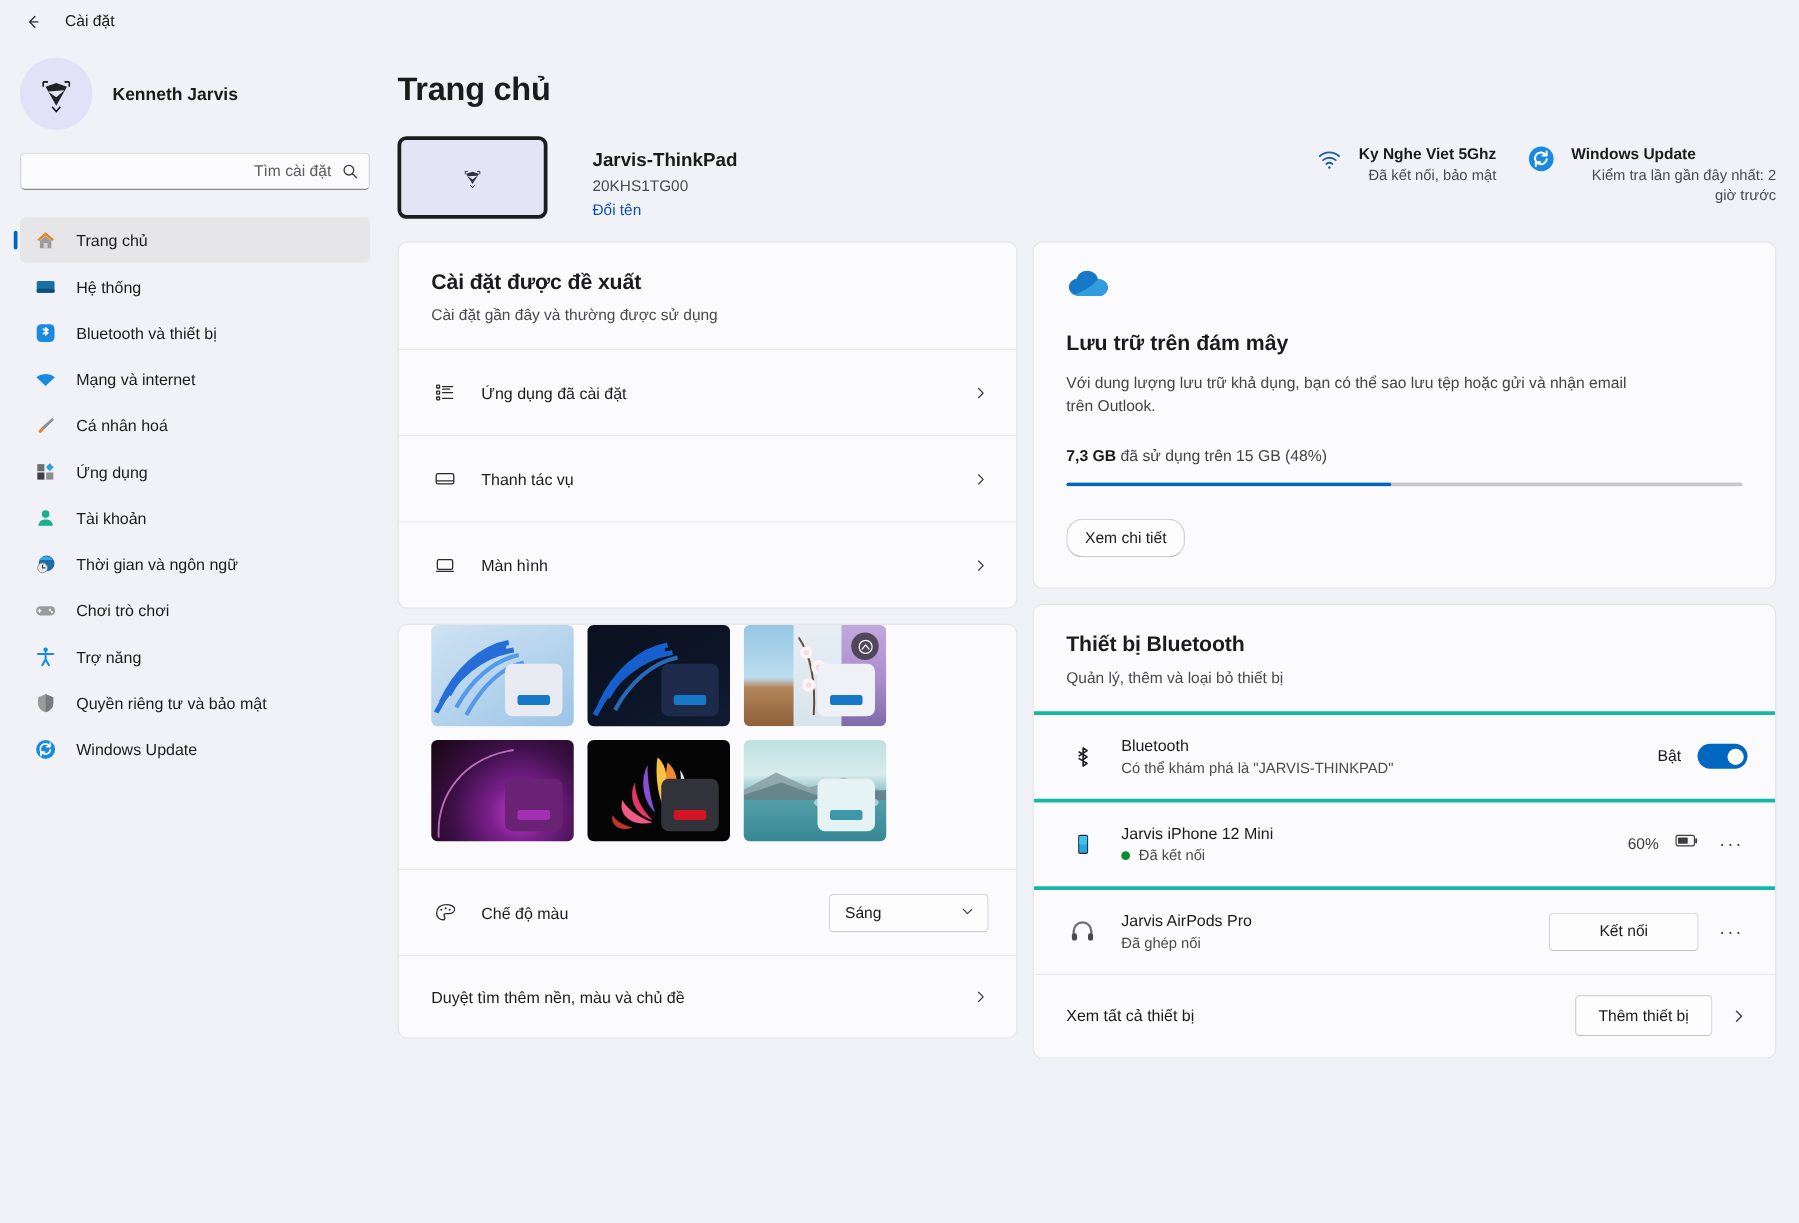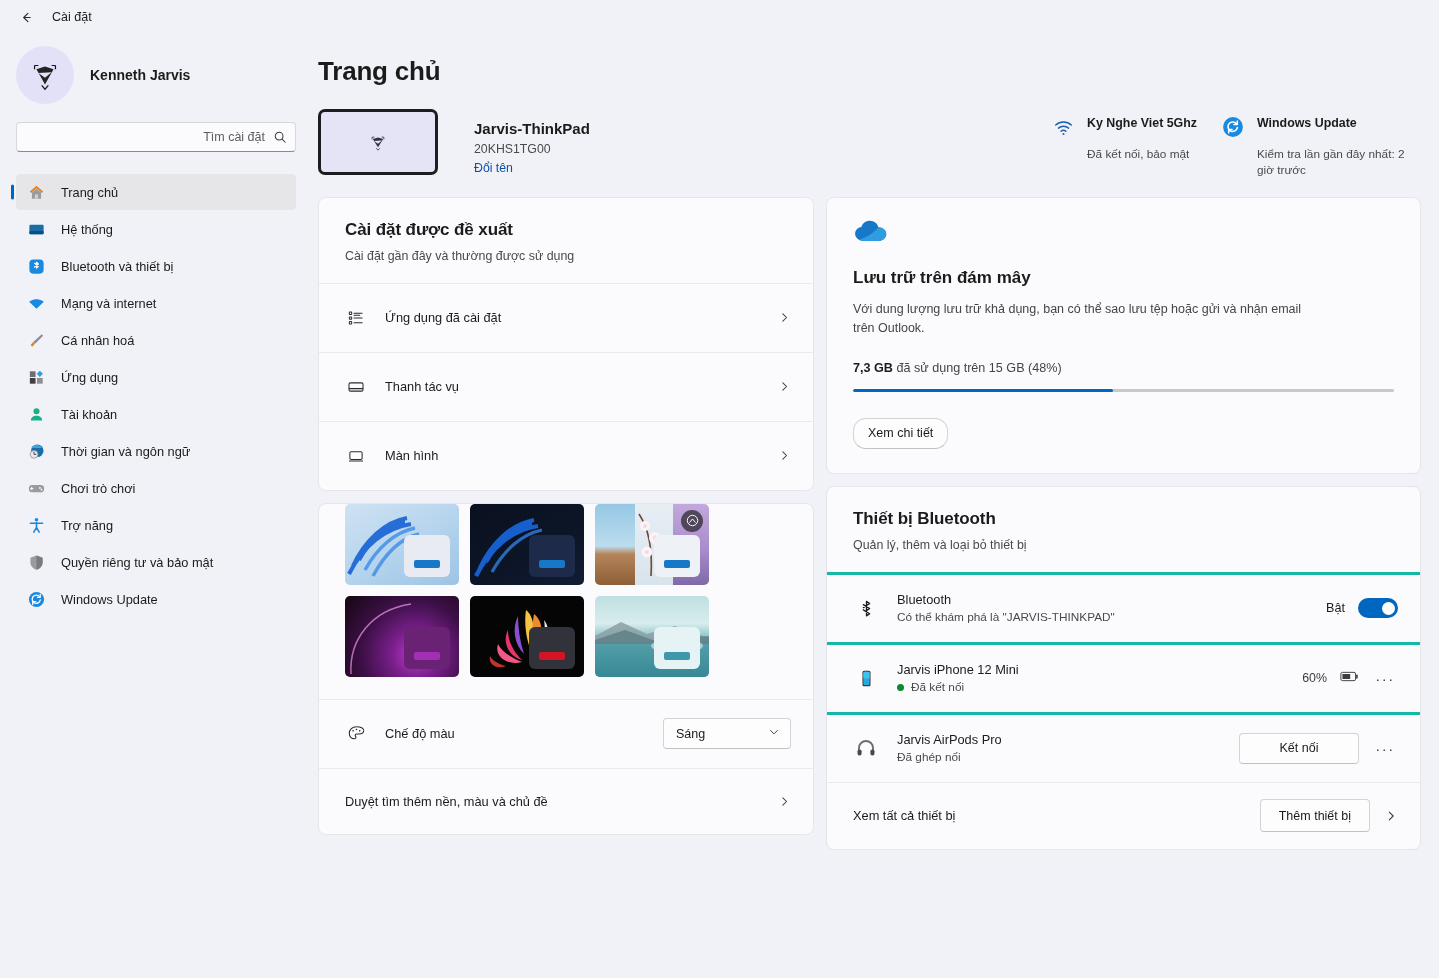--- a/index.html
+++ b/index.html
@@ -68,21 +68,21 @@
     background: #e5e4f6; display: flex; align-items: center; justify-content: center;
   }
   .device-name { font-size: 15px; font-weight: 700; line-height: 1.25; }
   .device-serial { font-size: 12.3px; color: #4a4a4d; margin-top: 3px; }
   .device-rename { font-size: 12.3px; color: #0f4fa8; margin-top: 5px; cursor: pointer; }
 
   .status-group { margin-left: auto; display: flex; gap: 24px; padding-top: 6px; }
   .status-item { display: flex; gap: 12px; max-width: 200px; }
   .status-ico { width: 24px; height: 24px; flex: 0 0 24px; display:flex; align-items:center; justify-content:center; }
   .status-title { font-size: 12.4px; font-weight: 700; line-height: 1.3; }
-  .status-sub { font-size: 11.8px; color: #4a4a4d; line-height: 1.35; margin-top: 16px; }
+  .status-sub { font-size: 11.8px; color: #4a4a4d; line-height: 1.35; margin-top: 2px; text-align: right; }
 
   .columns { display: flex; gap: 12px; }
   .col { display: flex; flex-direction: column; gap: 12px; }
   .col-left { width: 496px; flex: 0 0 496px; }
   .col-right { flex: 1; }
 
   .card {
     background: #fbfbfd; border: 1px solid #e6e6e9; border-radius: 8px; overflow: hidden;
   }
   .card-head { padding: 22px 26px 20px 26px; }

